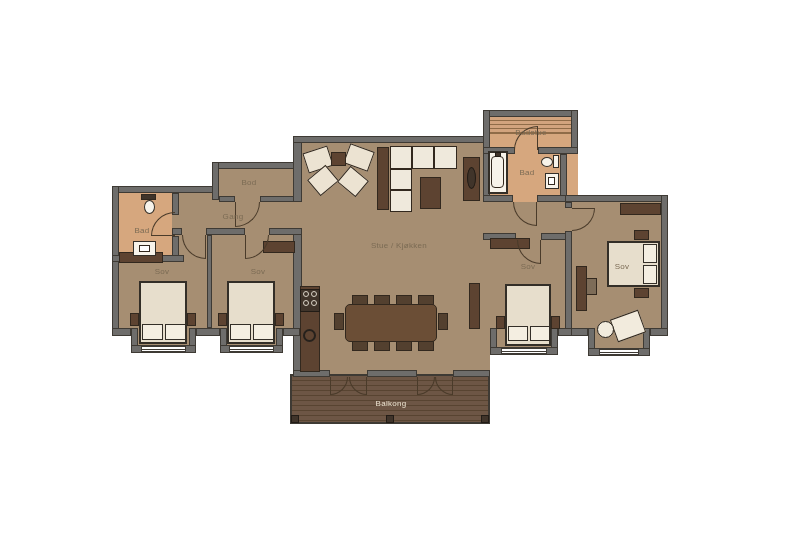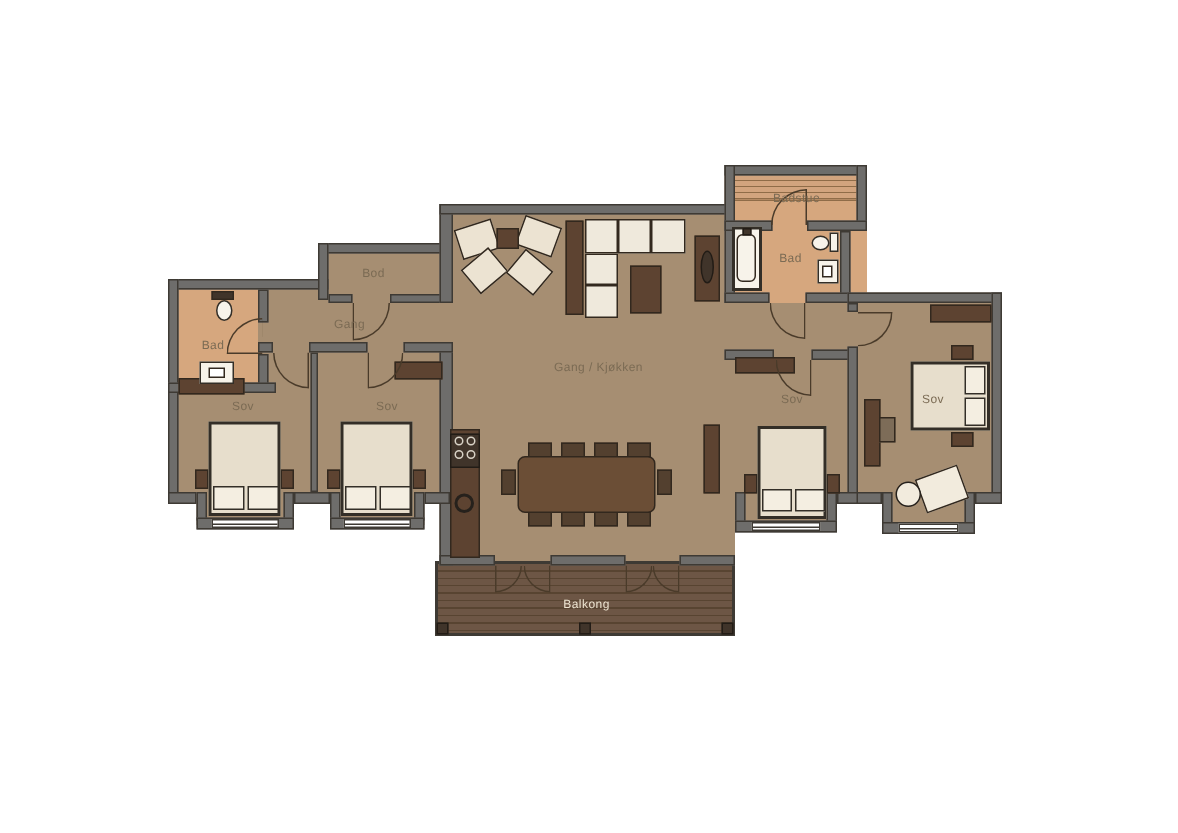--- a/index.html
+++ b/index.html
@@ -199,20 +199,20 @@
   <div class="door" style="left:330px;top:377px;width:18px;height:18px;border-right-width:1px;border-bottom-width:1px;border-left-width:1px;border-bottom-right-radius:100%"></div>
   <div class="door" style="left:349px;top:377px;width:18px;height:18px;border-left-width:1px;border-bottom-width:1px;border-right-width:1px;border-bottom-left-radius:100%"></div>
   <div class="door" style="left:417px;top:377px;width:18px;height:18px;border-right-width:1px;border-bottom-width:1px;border-left-width:1px;border-bottom-right-radius:100%"></div>
   <div class="door" style="left:435px;top:377px;width:18px;height:18px;border-left-width:1px;border-bottom-width:1px;border-right-width:1px;border-bottom-left-radius:100%"></div>
 
   <span class="lbl" style="left:249px;top:182px">Bod</span>
   <span class="lbl" style="left:233px;top:216px">Gang</span>
   <span class="lbl" style="left:142px;top:230px">Bad</span>
   <span class="lbl" style="left:162px;top:271px">Sov</span>
   <span class="lbl" style="left:258px;top:271px">Sov</span>
-  <span class="lbl" style="left:399px;top:245px">Gang / Kjøkken</span>
+  <span class="lbl" style="left:399px;top:245px">Stue / Kjøkken</span>
   <span class="lbl" style="left:531px;top:132px">Badstue</span>
   <span class="lbl" style="left:527px;top:172px">Bad</span>
   <span class="lbl" style="left:528px;top:266px">Sov</span>
   <span class="lbl" style="left:622px;top:266px">Sov</span>
   <span class="lbl lbl-light" style="left:391px;top:403px">Balkong</span>
 
 </div>
 
 </body></html>

